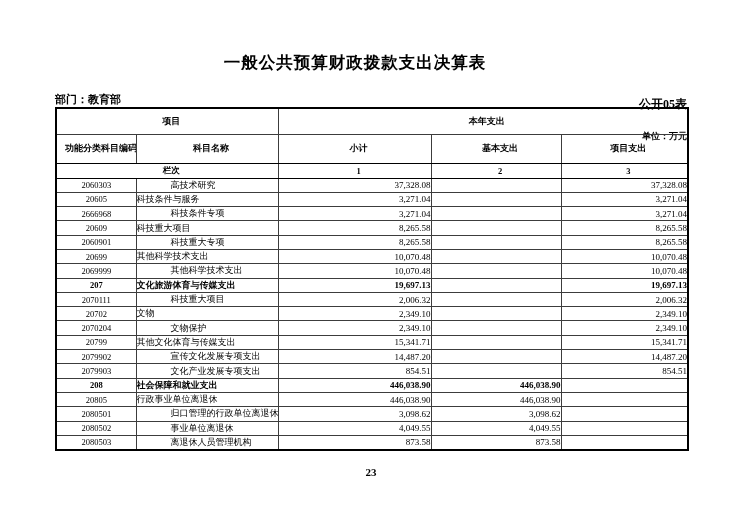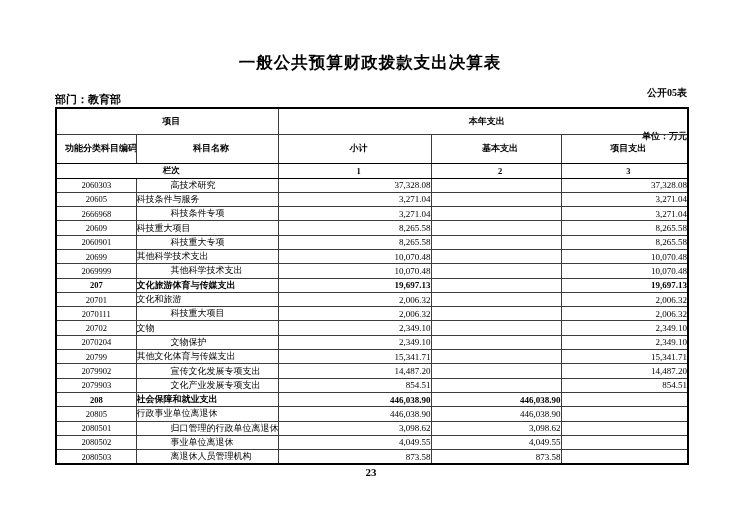--- a/index.html
+++ b/index.html
@@ -1,26 +1,26 @@
 <!DOCTYPE html>
 <html><head>
 <meta charset="utf-8">
 <style>
   * { margin: 0; padding: 0; box-sizing: border-box; }
   html, body { width: 750px; height: 530px; background: #ffffff; overflow: hidden; }
   body { font-family: "Liberation Serif", "DejaVu Serif", serif; color: #000; }
   .page { position: relative; width: 750px; height: 530px; background: #fff; }
 
   .doc-title {
-    position: absolute; left: 54px; top: 52px; width: 632px;
+    position: absolute; left: 39px; top: 52px; width: 632px;
     text-align: center; font-size: 16.5px; font-weight: bold; letter-spacing: 1px;
   }
   .table-code {
-    position: absolute; right: 63px; top: 86px;
-    font-size: 10px; font-weight: bold; margin-left: 12px;
+    position: absolute; right: 63px; top: 96px;
+    font-size: 12px; font-weight: bold; margin-left: 12px;
   }
   .dept-label {
     position: absolute; left: 55px; top: 92px;
     font-size: 11px; font-weight: bold;
   }
   .unit-label {
     position: absolute; right: 63px; top: 94px;
     font-size: 9px; font-weight: bold; margin-top: 36px;
   }
 
@@ -144,27 +144,20 @@
     <td class="num">10,070.48</td>
   </tr>
         <tr class="bold-row">
     <td class="c-code">207</td>
     <td class="c-name">文化旅游体育与传媒支出</td>
     <td class="num">19,697.13</td>
     <td class="num"></td>
     <td class="num">19,697.13</td>
   </tr>
         <tr>
-    <td class="c-code">20701</td>
-    <td class="c-name">文化和旅游</td>
-    <td class="num">2,006.32</td>
-    <td class="num"></td>
-    <td class="num">2,006.32</td>
-  </tr>
-        <tr>
     <td class="c-code">2070111</td>
     <td class="c-name indent">科技重大项目</td>
     <td class="num">2,006.32</td>
     <td class="num"></td>
     <td class="num">2,006.32</td>
   </tr>
         <tr>
     <td class="c-code">20702</td>
     <td class="c-name">文物</td>
     <td class="num">2,349.10</td>

